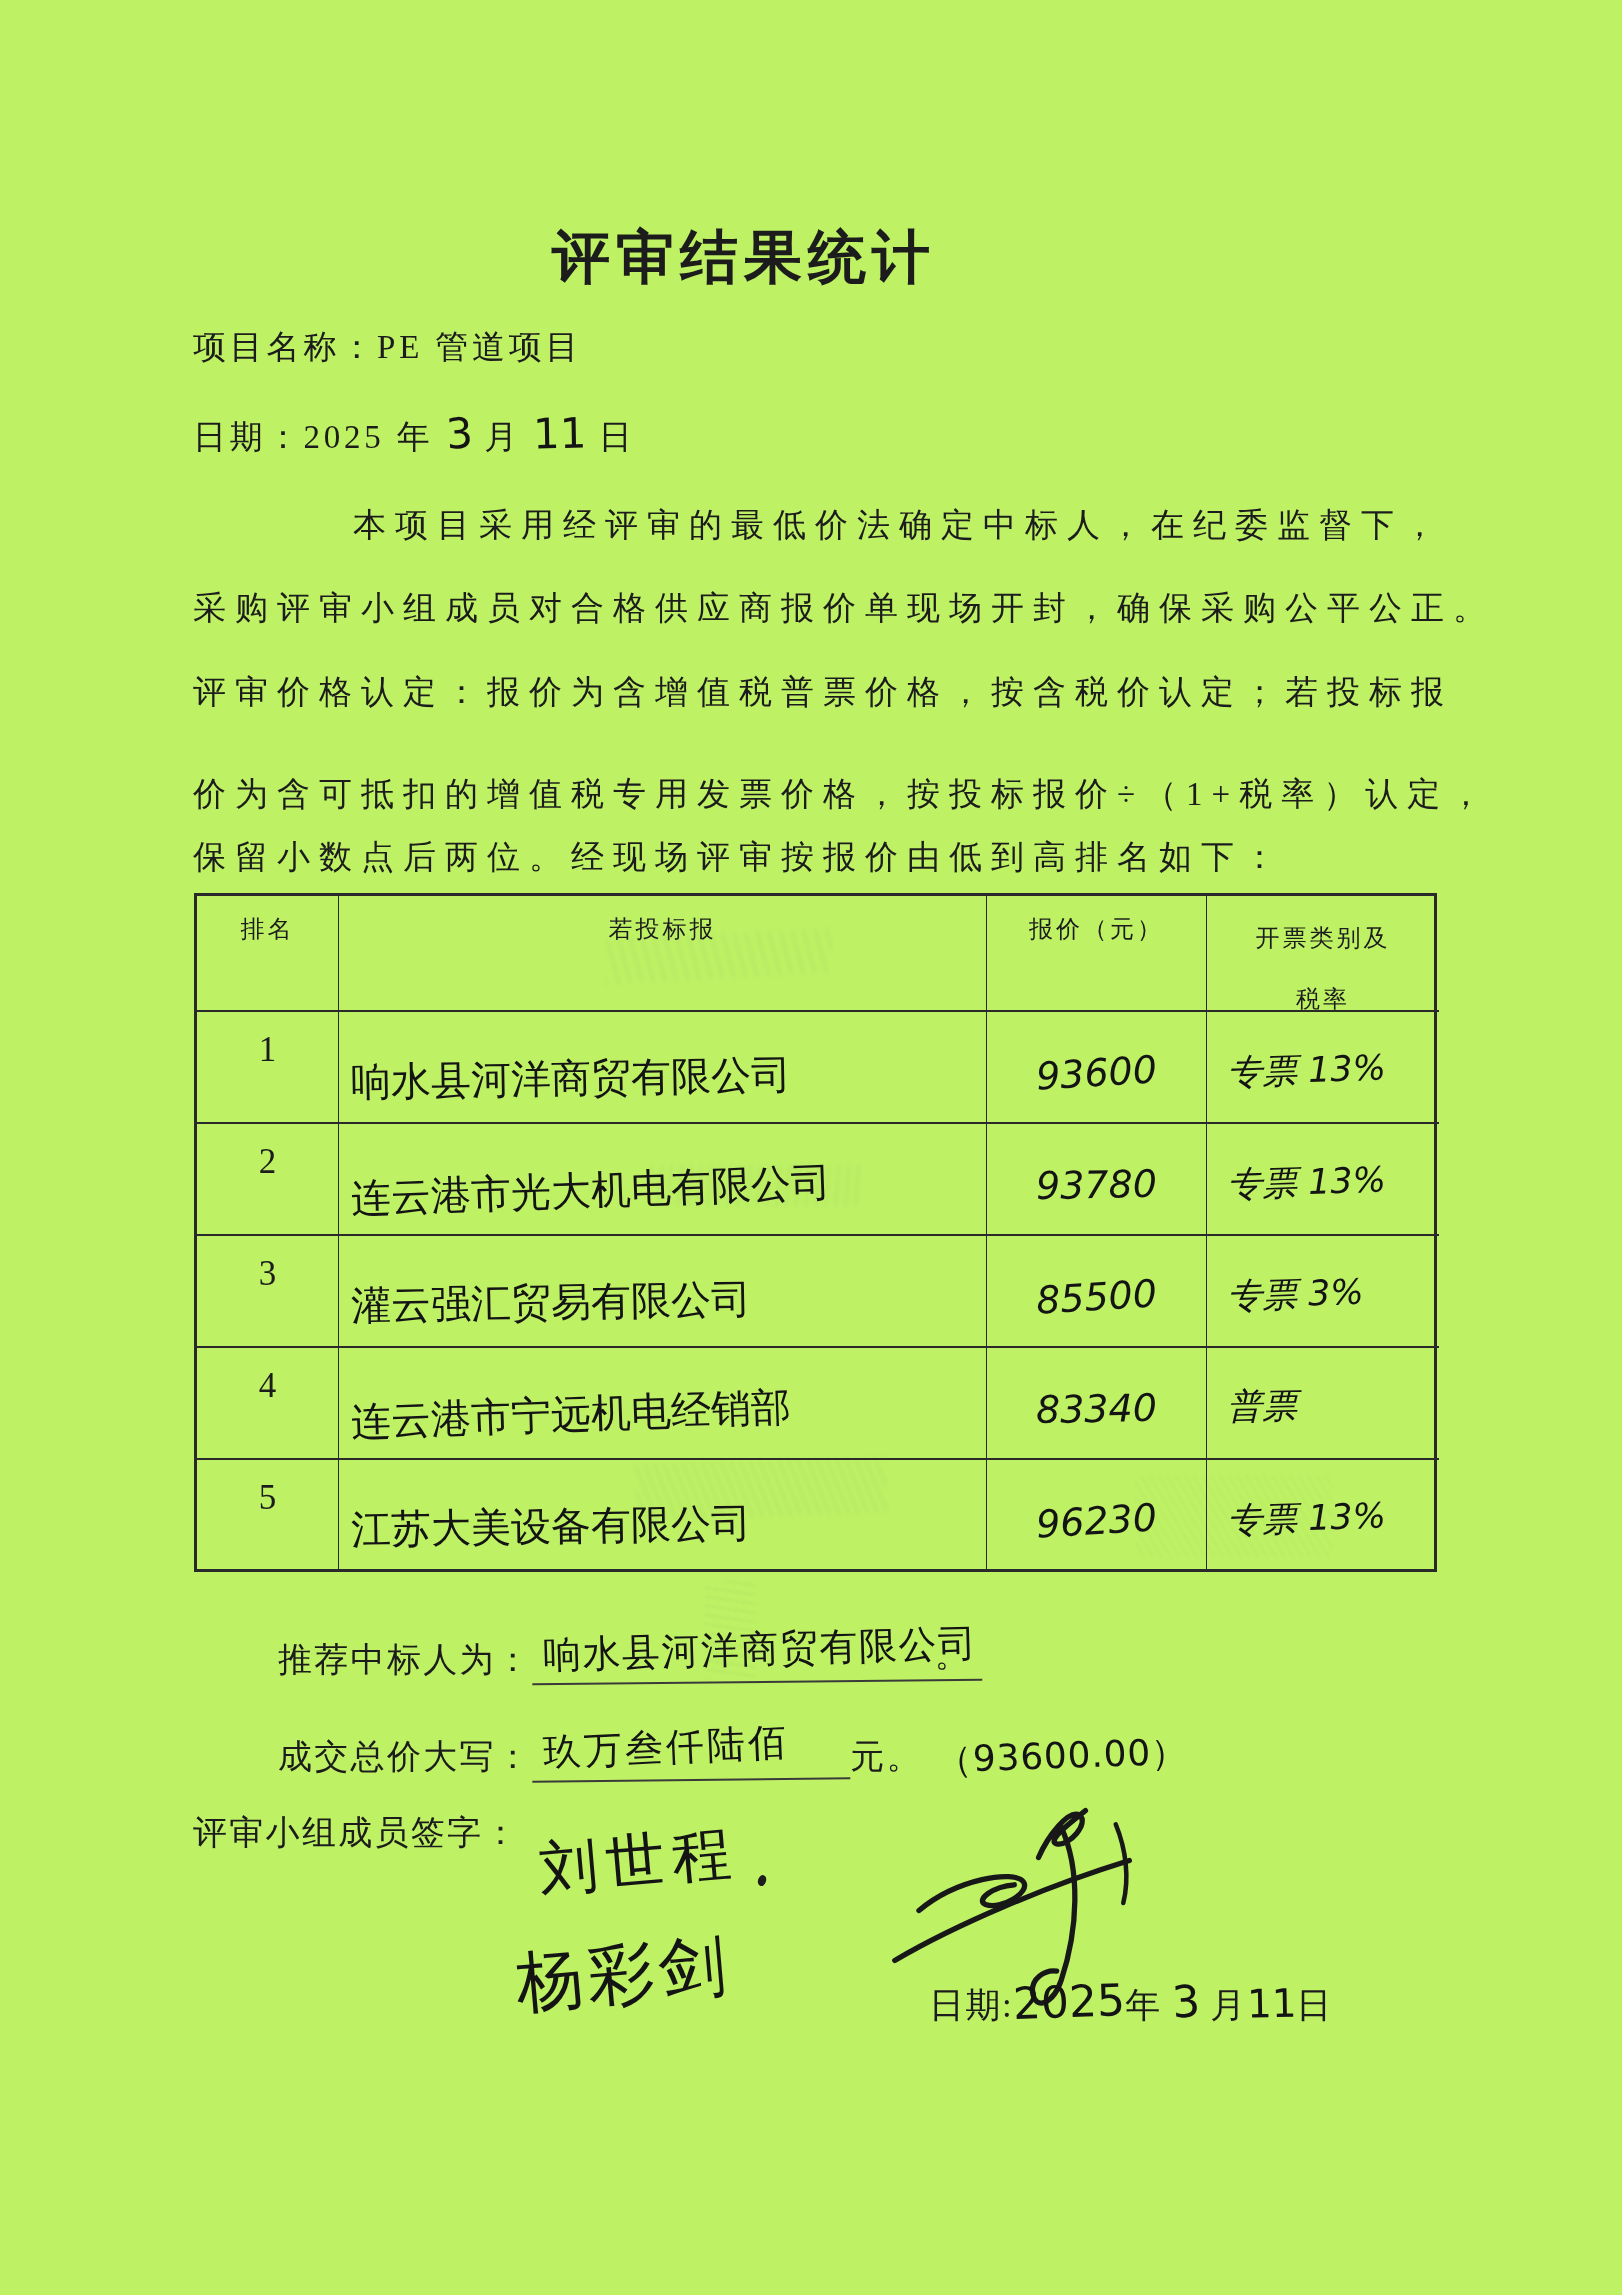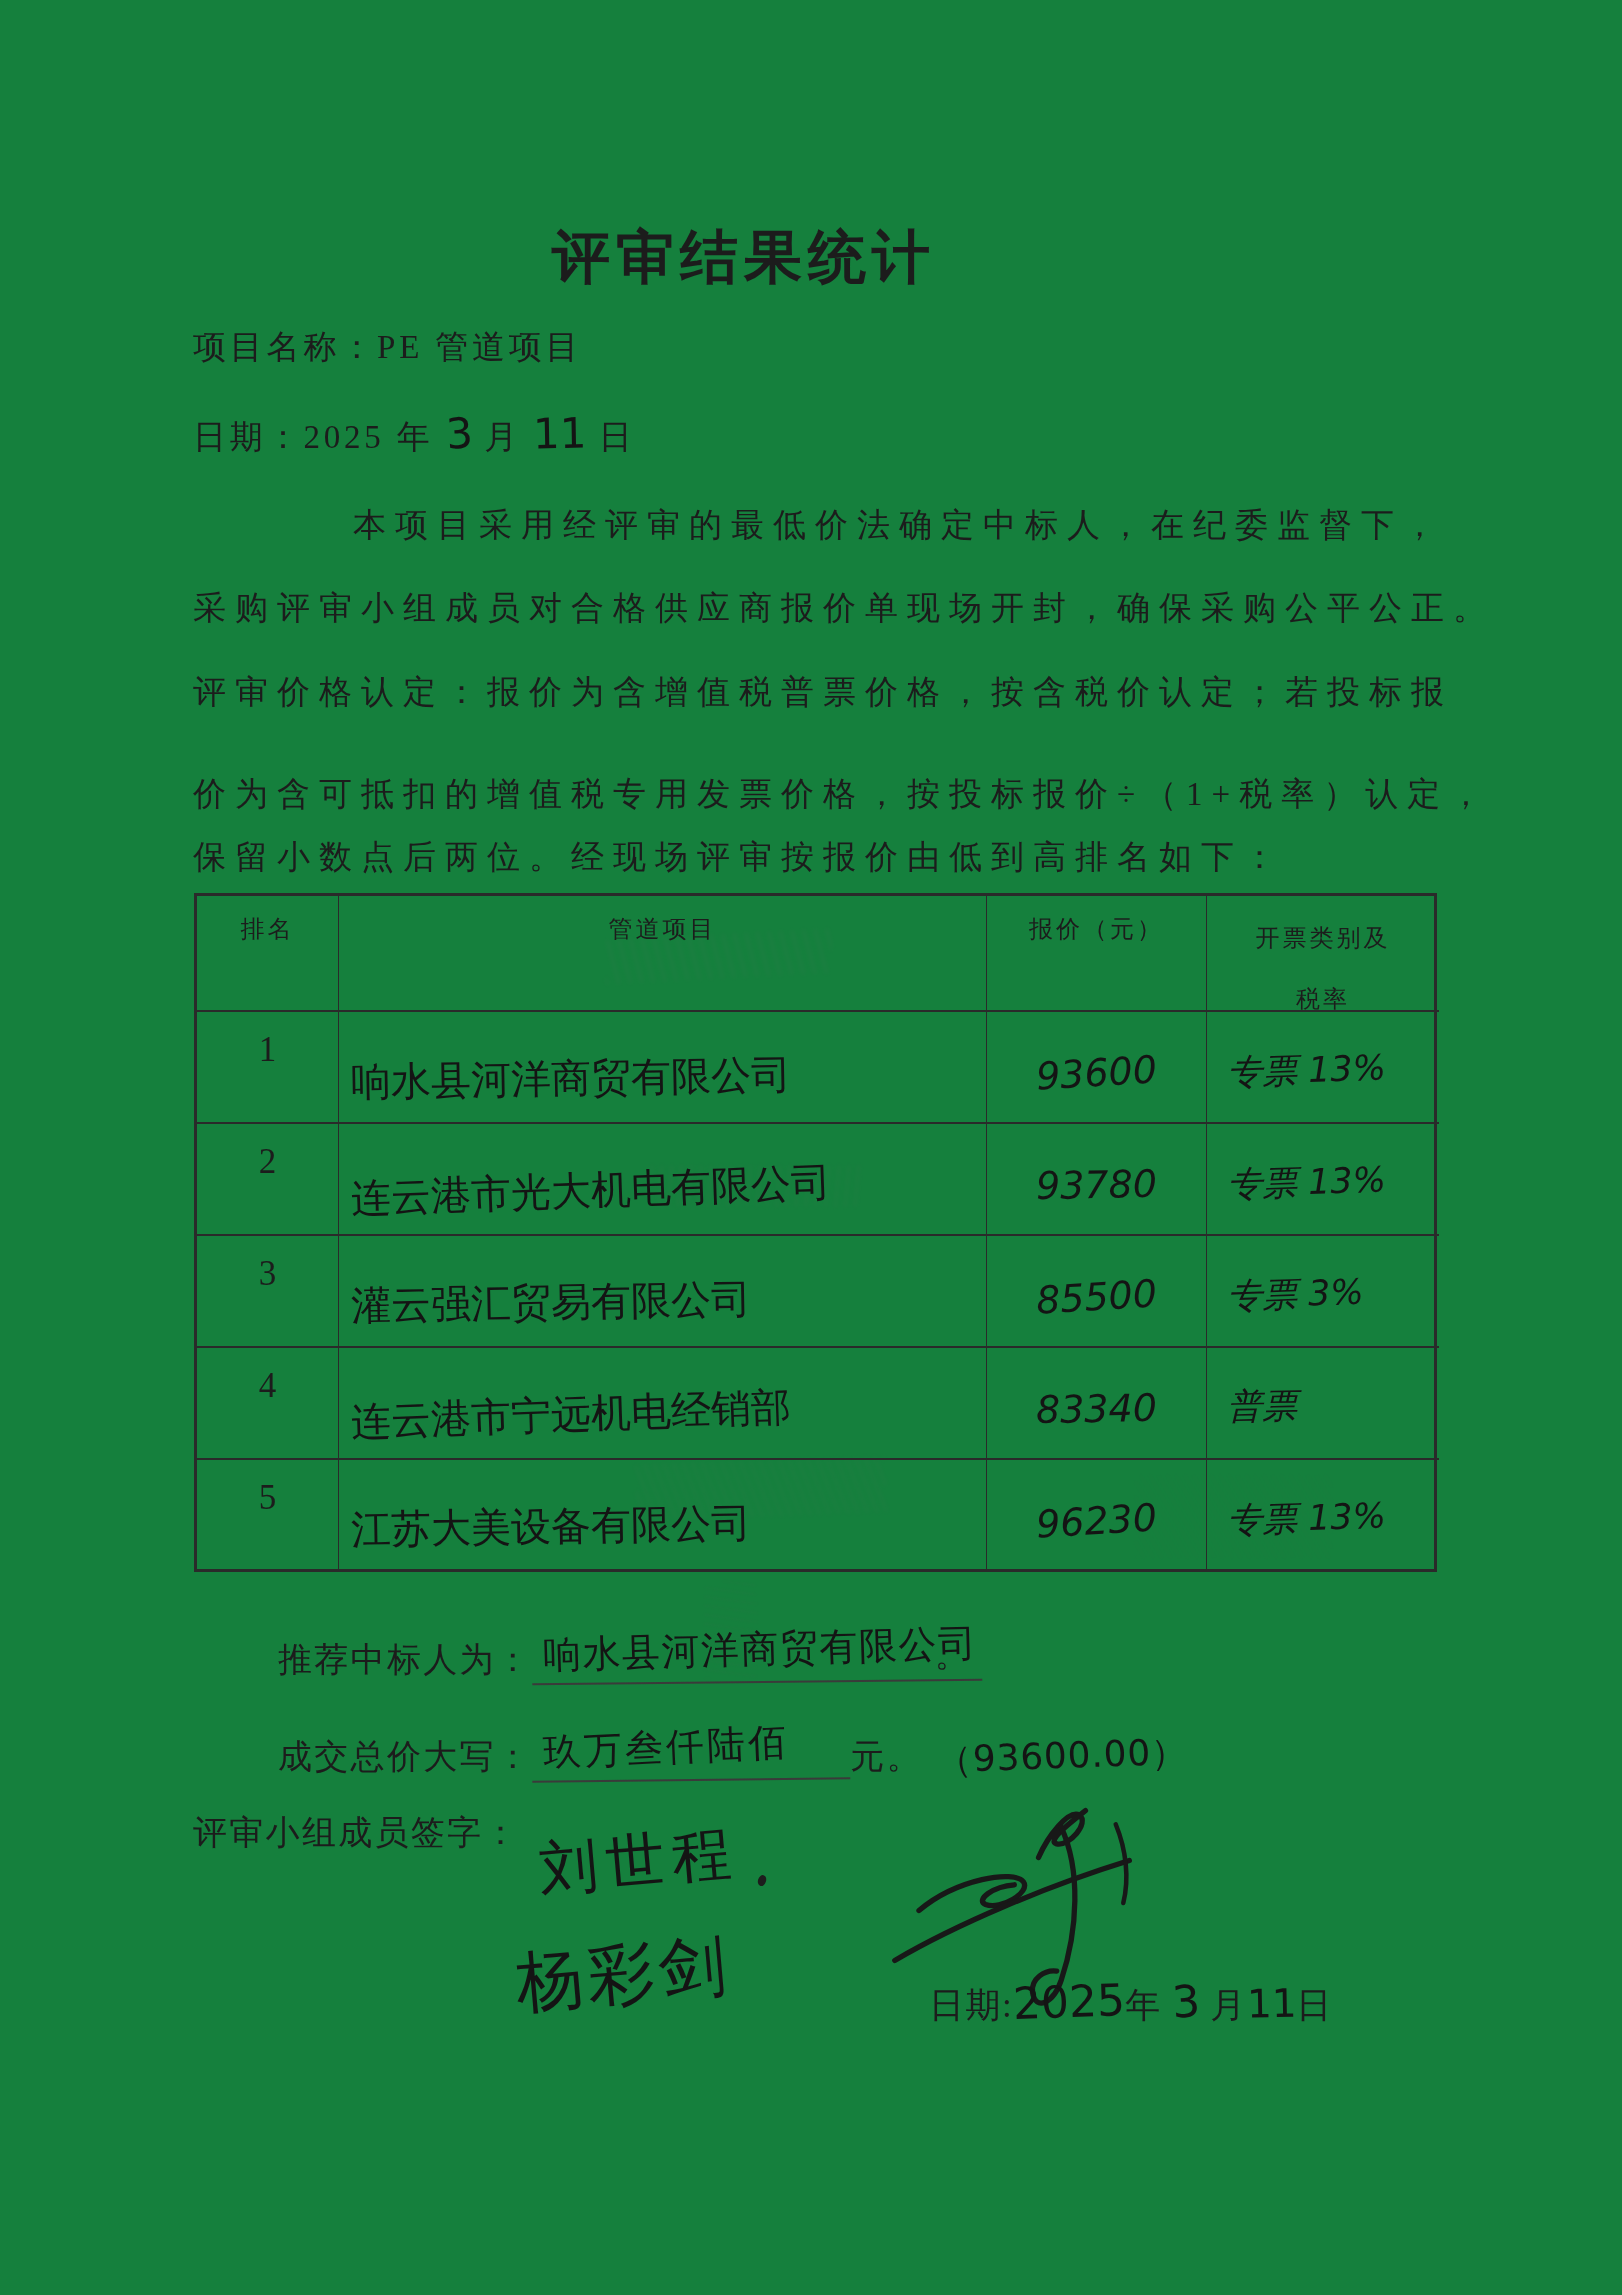--- a/index.html
+++ b/index.html
@@ -1,19 +1,19 @@
 <!DOCTYPE html>
 <html style="font-size:12px"><head>
 <meta charset="utf-8">
 <style>
   html,body{margin:0;padding:0;background:#e8e8e8;}
   .page{
     position:relative;
     width:1623px;height:2295px;
-    background:#15803d;
+    background:#bef264;
     color:#1c1c1c;
     font-family:"Liberation Serif","DejaVu Serif",serif;
     overflow:hidden;
   }
   .abs{position:absolute;}
   .printed{font-family:"Liberation Serif","DejaVu Serif",serif;}
   .hw{font-family:"DejaVu Sans",sans-serif;color:#141414;}
   .rot-a{display:inline-block;transform:rotate(-2deg);}
   .rot-b{display:inline-block;transform:rotate(-1deg);}
   .rot-c{display:inline-block;transform:rotate(-3.5deg);}
@@ -132,21 +132,21 @@
 
   <div class="abs para-line indent" style="top:503px;">本项目采用经评审的最低价法确定中标人，在纪委监督下，</div>
   <div class="abs para-line" style="top:670px;">评审价格认定：报价为含增值税普票价格，按含税价认定；若投标报</div>
   <div class="abs para-line" style="top:586px;">采购评审小组成员对合格供应商报价单现场开封，确保采购公平公正。</div>
   <div class="abs para-line" style="top:772px;">价为含可抵扣的增值税专用发票价格，按投标报价÷（1+税率）认定，</div>
   <div class="abs para-line" style="top:835px;">保留小数点后两位。经现场评审按报价由低到高排名如下：</div>
 
   <div class="abs bid-table">
 
     <div class="cell th">排名</div>
-    <div class="cell th">管道项目</div>
+    <div class="cell th">若投标报</div>
     <div class="cell th">报价（元）</div>
     <div class="cell th th-invoice last-col">
       <div>开票类别及</div>
       <div>税率</div>
     </div>
 
     <div class="cell td-rank">1</div>
     <div class="cell td-company"><span class="hw rot-b">响水县河洋商贸有限公司</span></div>
     <div class="cell td-price"><span class="hw rot-c">93600</span></div>
     <div class="cell td-invoice last-col"><span class="hw rot-a">专票 13%</span></div>

